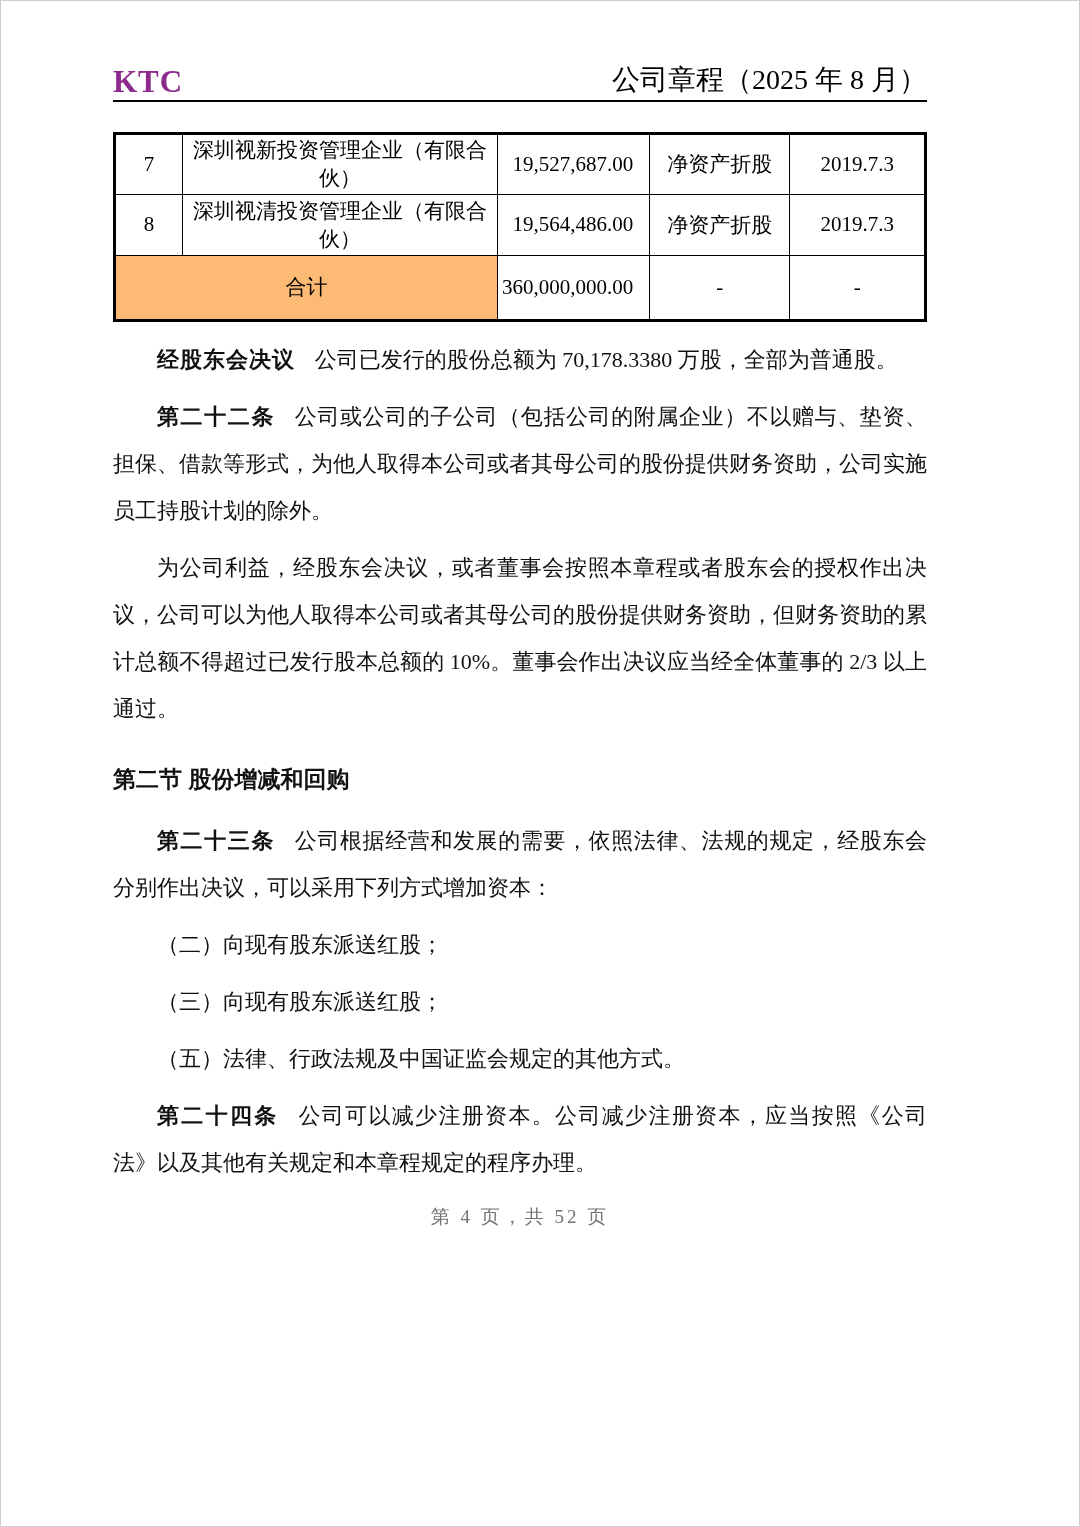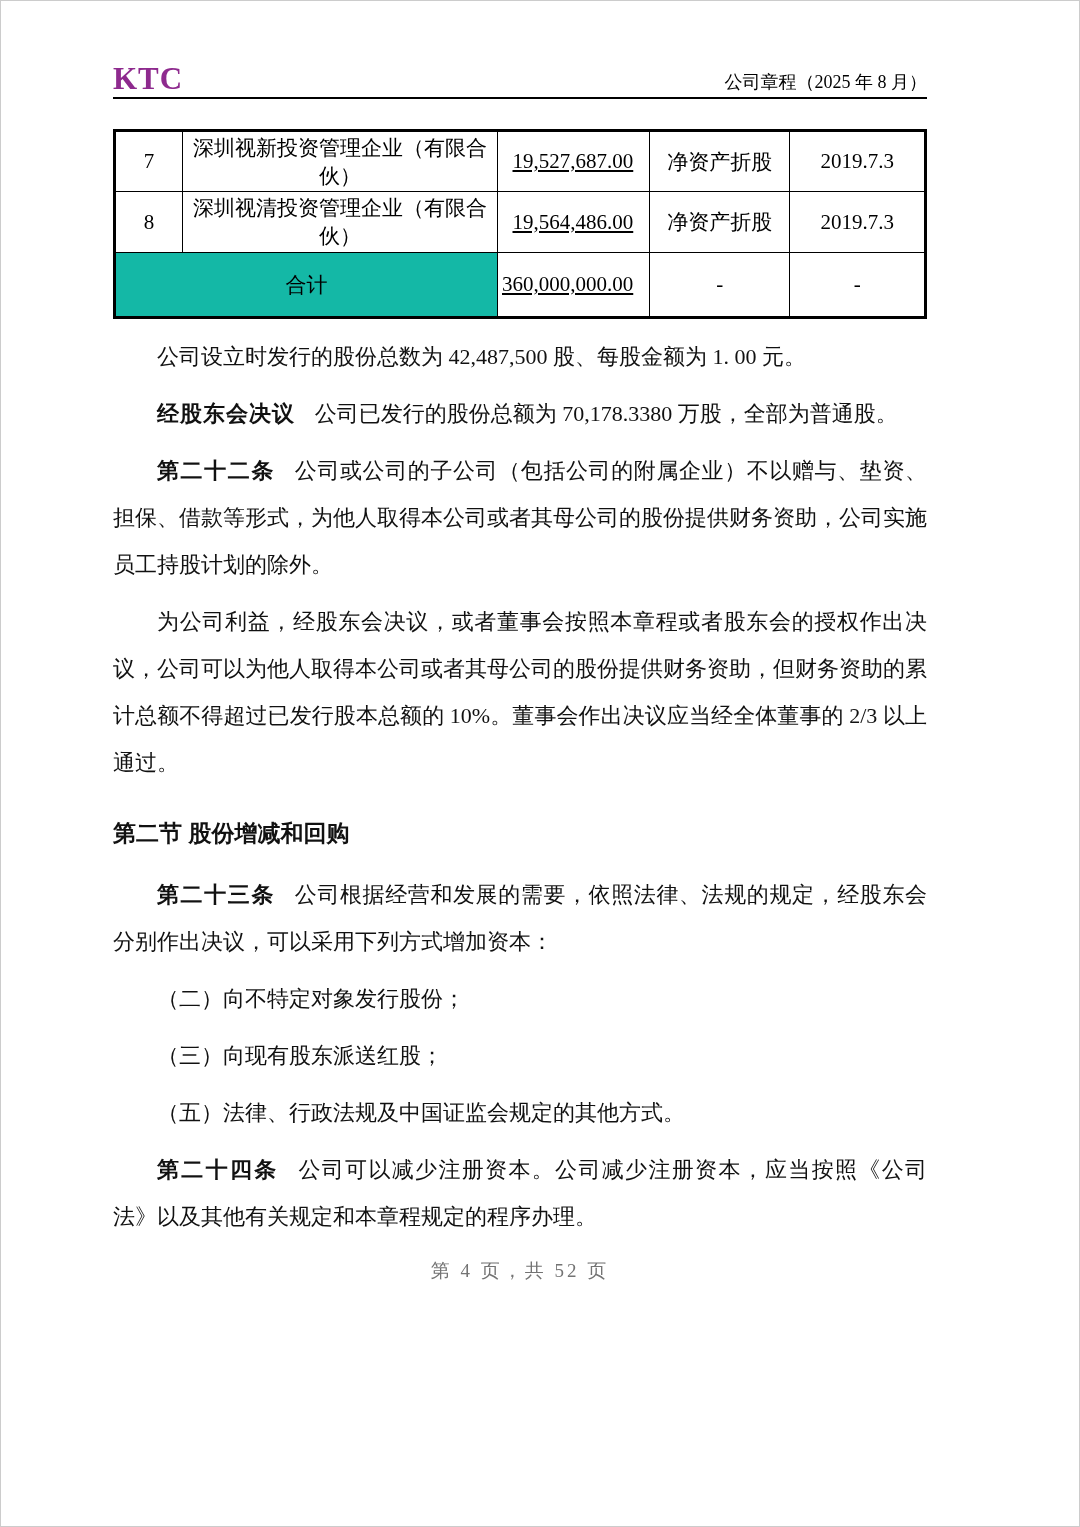--- a/index.html
+++ b/index.html
@@ -25,43 +25,43 @@
   }
   .logo {
     font-family: "Liberation Serif", "DejaVu Serif", serif;
     font-weight: bold;
     font-size: 31px;
     letter-spacing: 1px;
     color: #8E2A8E;
     line-height: 1;
   }
   .doc-title {
-    font-size: 18px;
+    font-size: 28px;
     line-height: 1.2;
     color: #000000;
   }
   
   table.cap {
     width: 100%;
     margin-top: 30px;
     border-collapse: collapse;
     border: 3px solid #000000;
     font-size: 21px;
     color: #000000;
   }
   table.cap td {
     border: 1.5px solid #000000;
     text-align: center;
     vertical-align: middle;
     padding: 0 4px;
   }
   table.cap tr.r { height: 61px; }
   table.cap tr.rt { height: 65px; }
-  td.amount { text-align: right !important; padding-right: 16px !important; text-decoration: underline; }
-  td.total-label { background: #14b8a6; }
+  td.amount { text-align: right !important; padding-right: 16px !important; }
+  td.total-label { background: #fdba74; }
   
   .content { margin-top: 14px; }
   .content p {
     margin: 0 0 10px 0;
     font-size: 22px;
     line-height: 47px;
     text-align: justify;
     text-indent: 2em;
   }
   .lead {
@@ -123,33 +123,32 @@
       <td colspan="2" class="total-label">合计</td>
       <td class="amount">360,000,000.00</td>
       <td>-</td>
       <td>-</td>
     </tr>
   </tbody>
     </table>
 
   <div class="content">
 
-    <p><span>公司设立时发行的股份总数为 42,487,500 股、每股金额为 1. 00 元。</span></p>
 
     <p><span class="lead">经股东会决议</span><span>公司已发行的股份总额为 70,178.3380 万股，全部为普通股。</span></p>
 
     <p><span class="lead">第二十二条</span><span>公司或公司的子公司（包括公司的附属企业）不以赠与、垫资、担保、借款等形式，为他人取得本公司或者其母公司的股份提供财务资助，公司实施员工持股计划的除外。</span></p>
 
     <p><span>为公司利益，经股东会决议，或者董事会按照本章程或者股东会的授权作出决议，公司可以为他人取得本公司或者其母公司的股份提供财务资助，但财务资助的累计总额不得超过已发行股本总额的 10%。董事会作出决议应当经全体董事的 2/3 以上通过。</span></p>
 
     <div class="section-heading">第二节 股份增减和回购</div>
 
     <p><span class="lead">第二十三条</span><span>公司根据经营和发展的需要，依照法律、法规的规定，经股东会分别作出决议，可以采用下列方式增加资本：</span></p>
 
-    <p><span>（二）向不特定对象发行股份；</span></p>
+    <p><span>（二）向现有股东派送红股；</span></p>
     <p><span>（三）向现有股东派送红股；</span></p>
     <p><span>（五）法律、行政法规及中国证监会规定的其他方式。</span></p>
 
     <p><span class="lead">第二十四条</span><span>公司可以减少注册资本。公司减少注册资本，应当按照《公司法》以及其他有关规定和本章程规定的程序办理。</span></p>
 
 
   </div>
 
   <div class="ftr">第 4 页，共 52 页</div>
 

